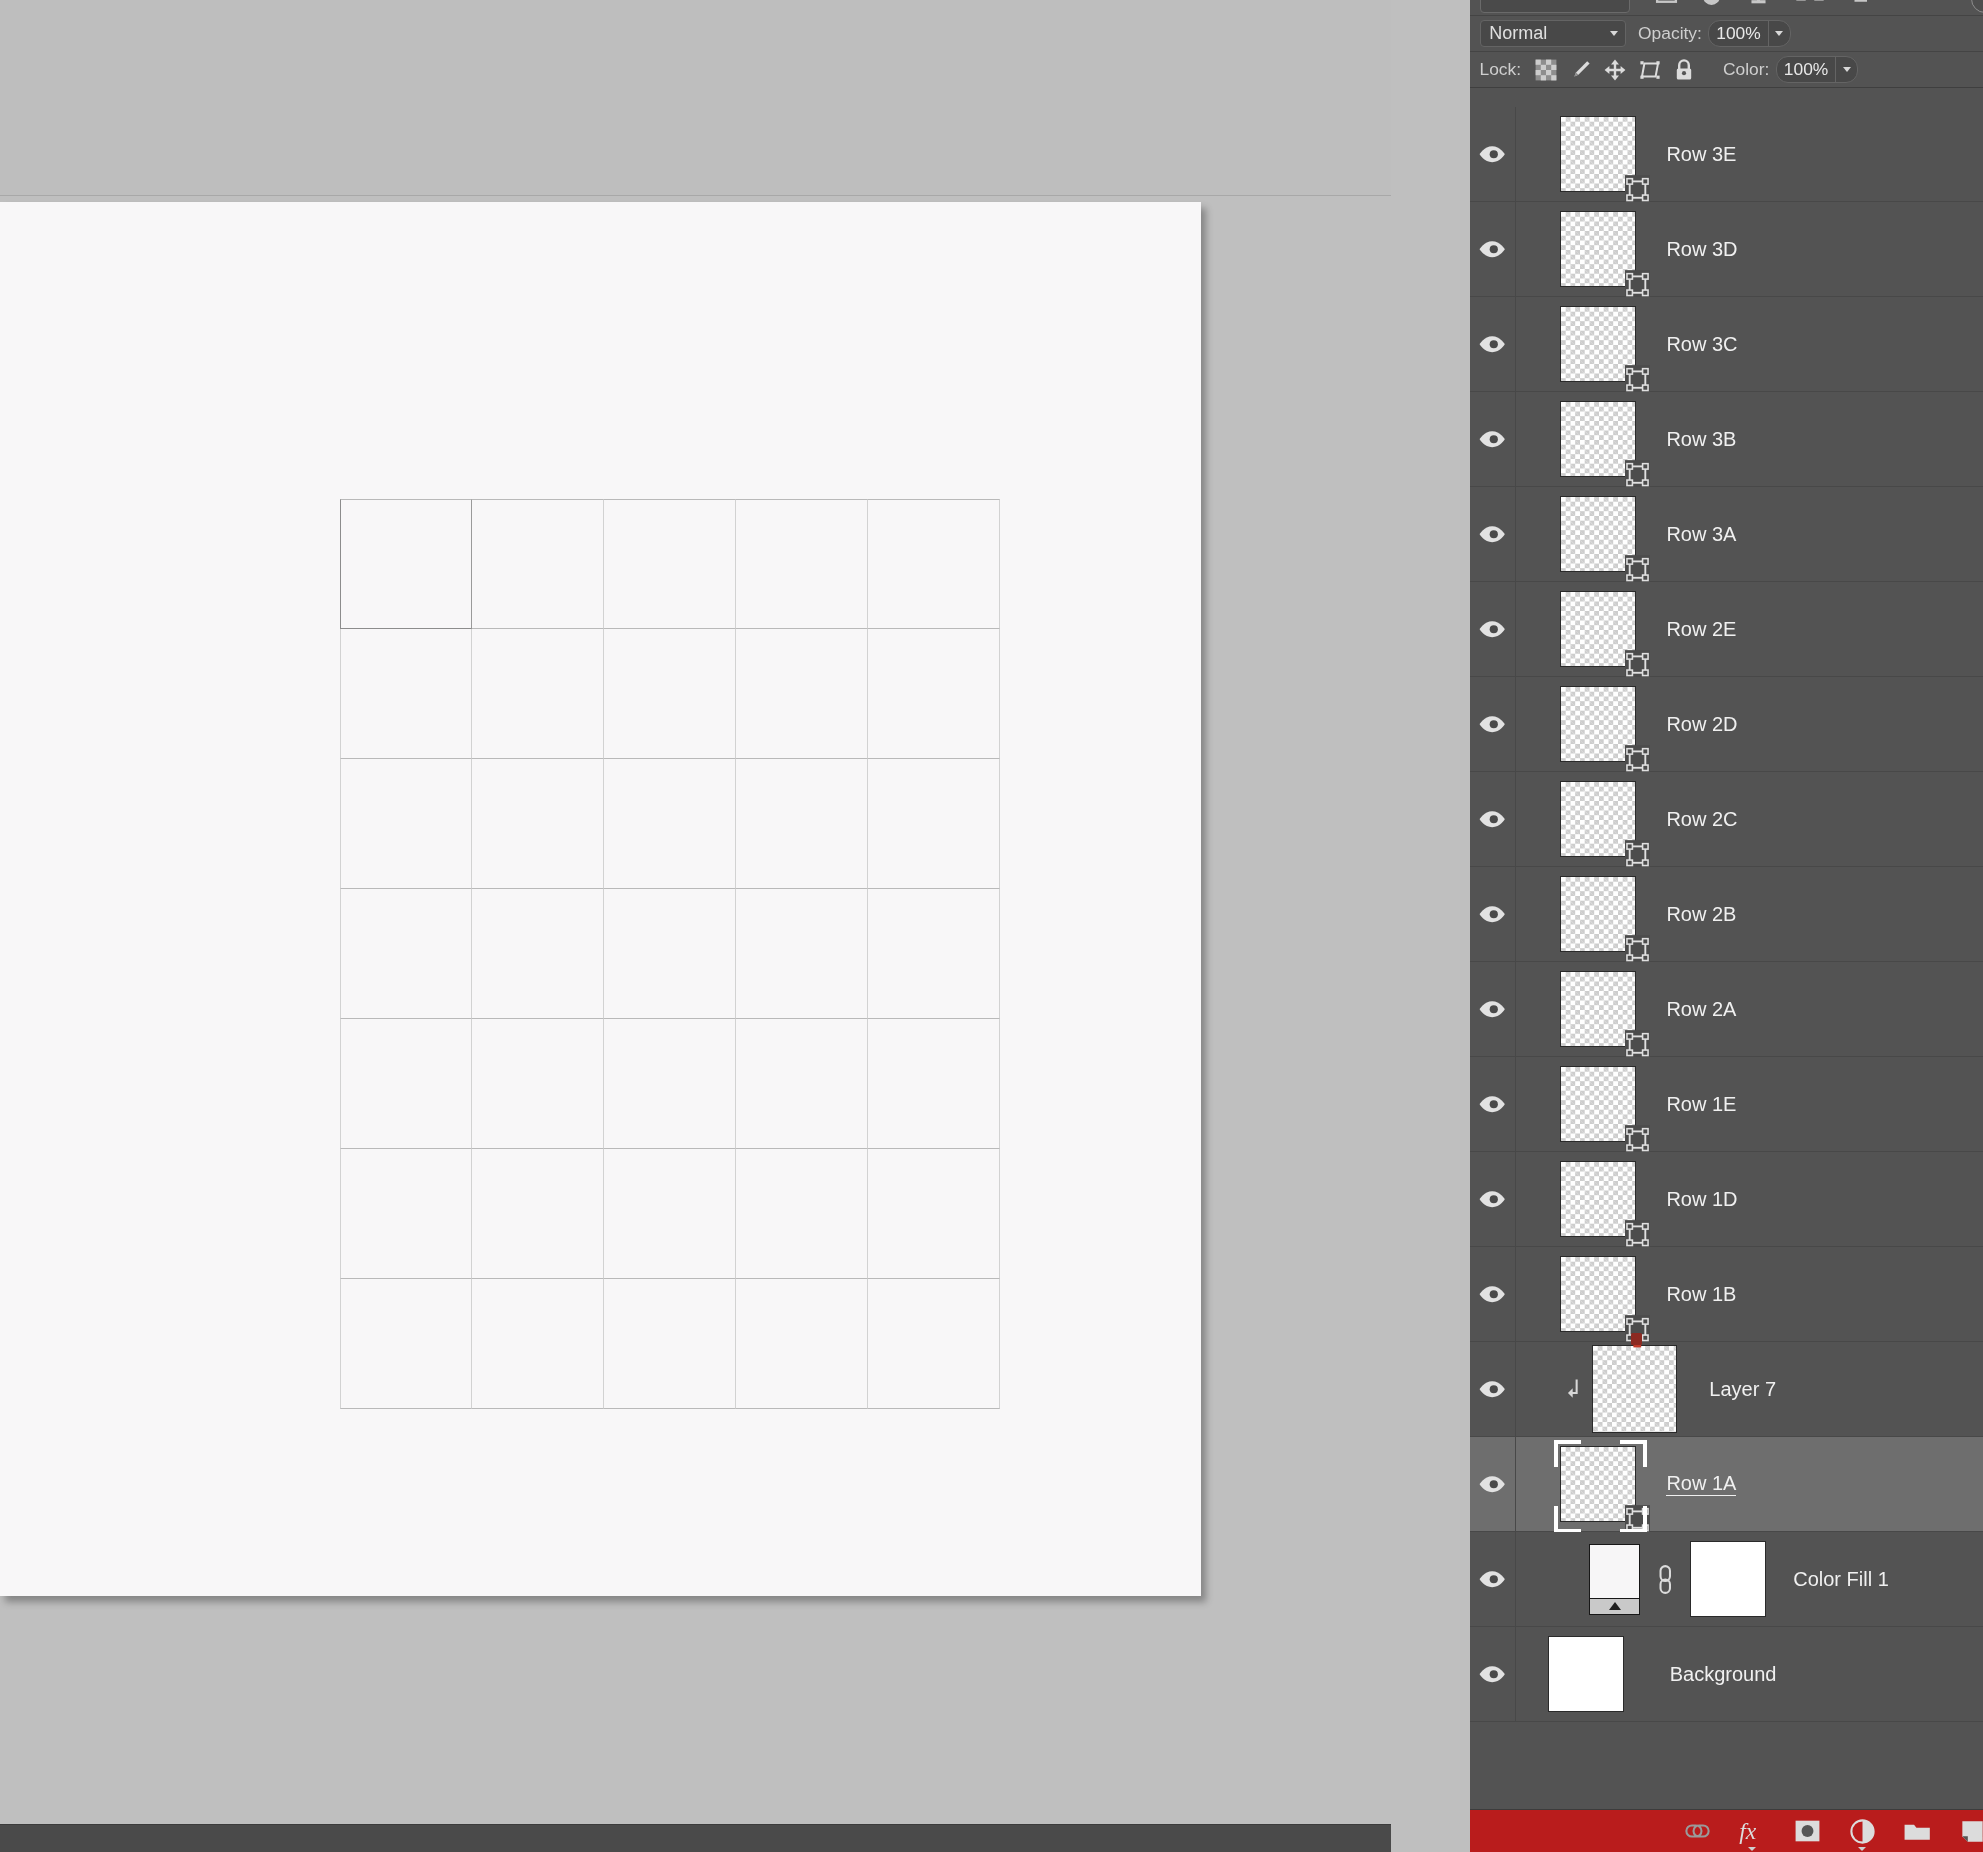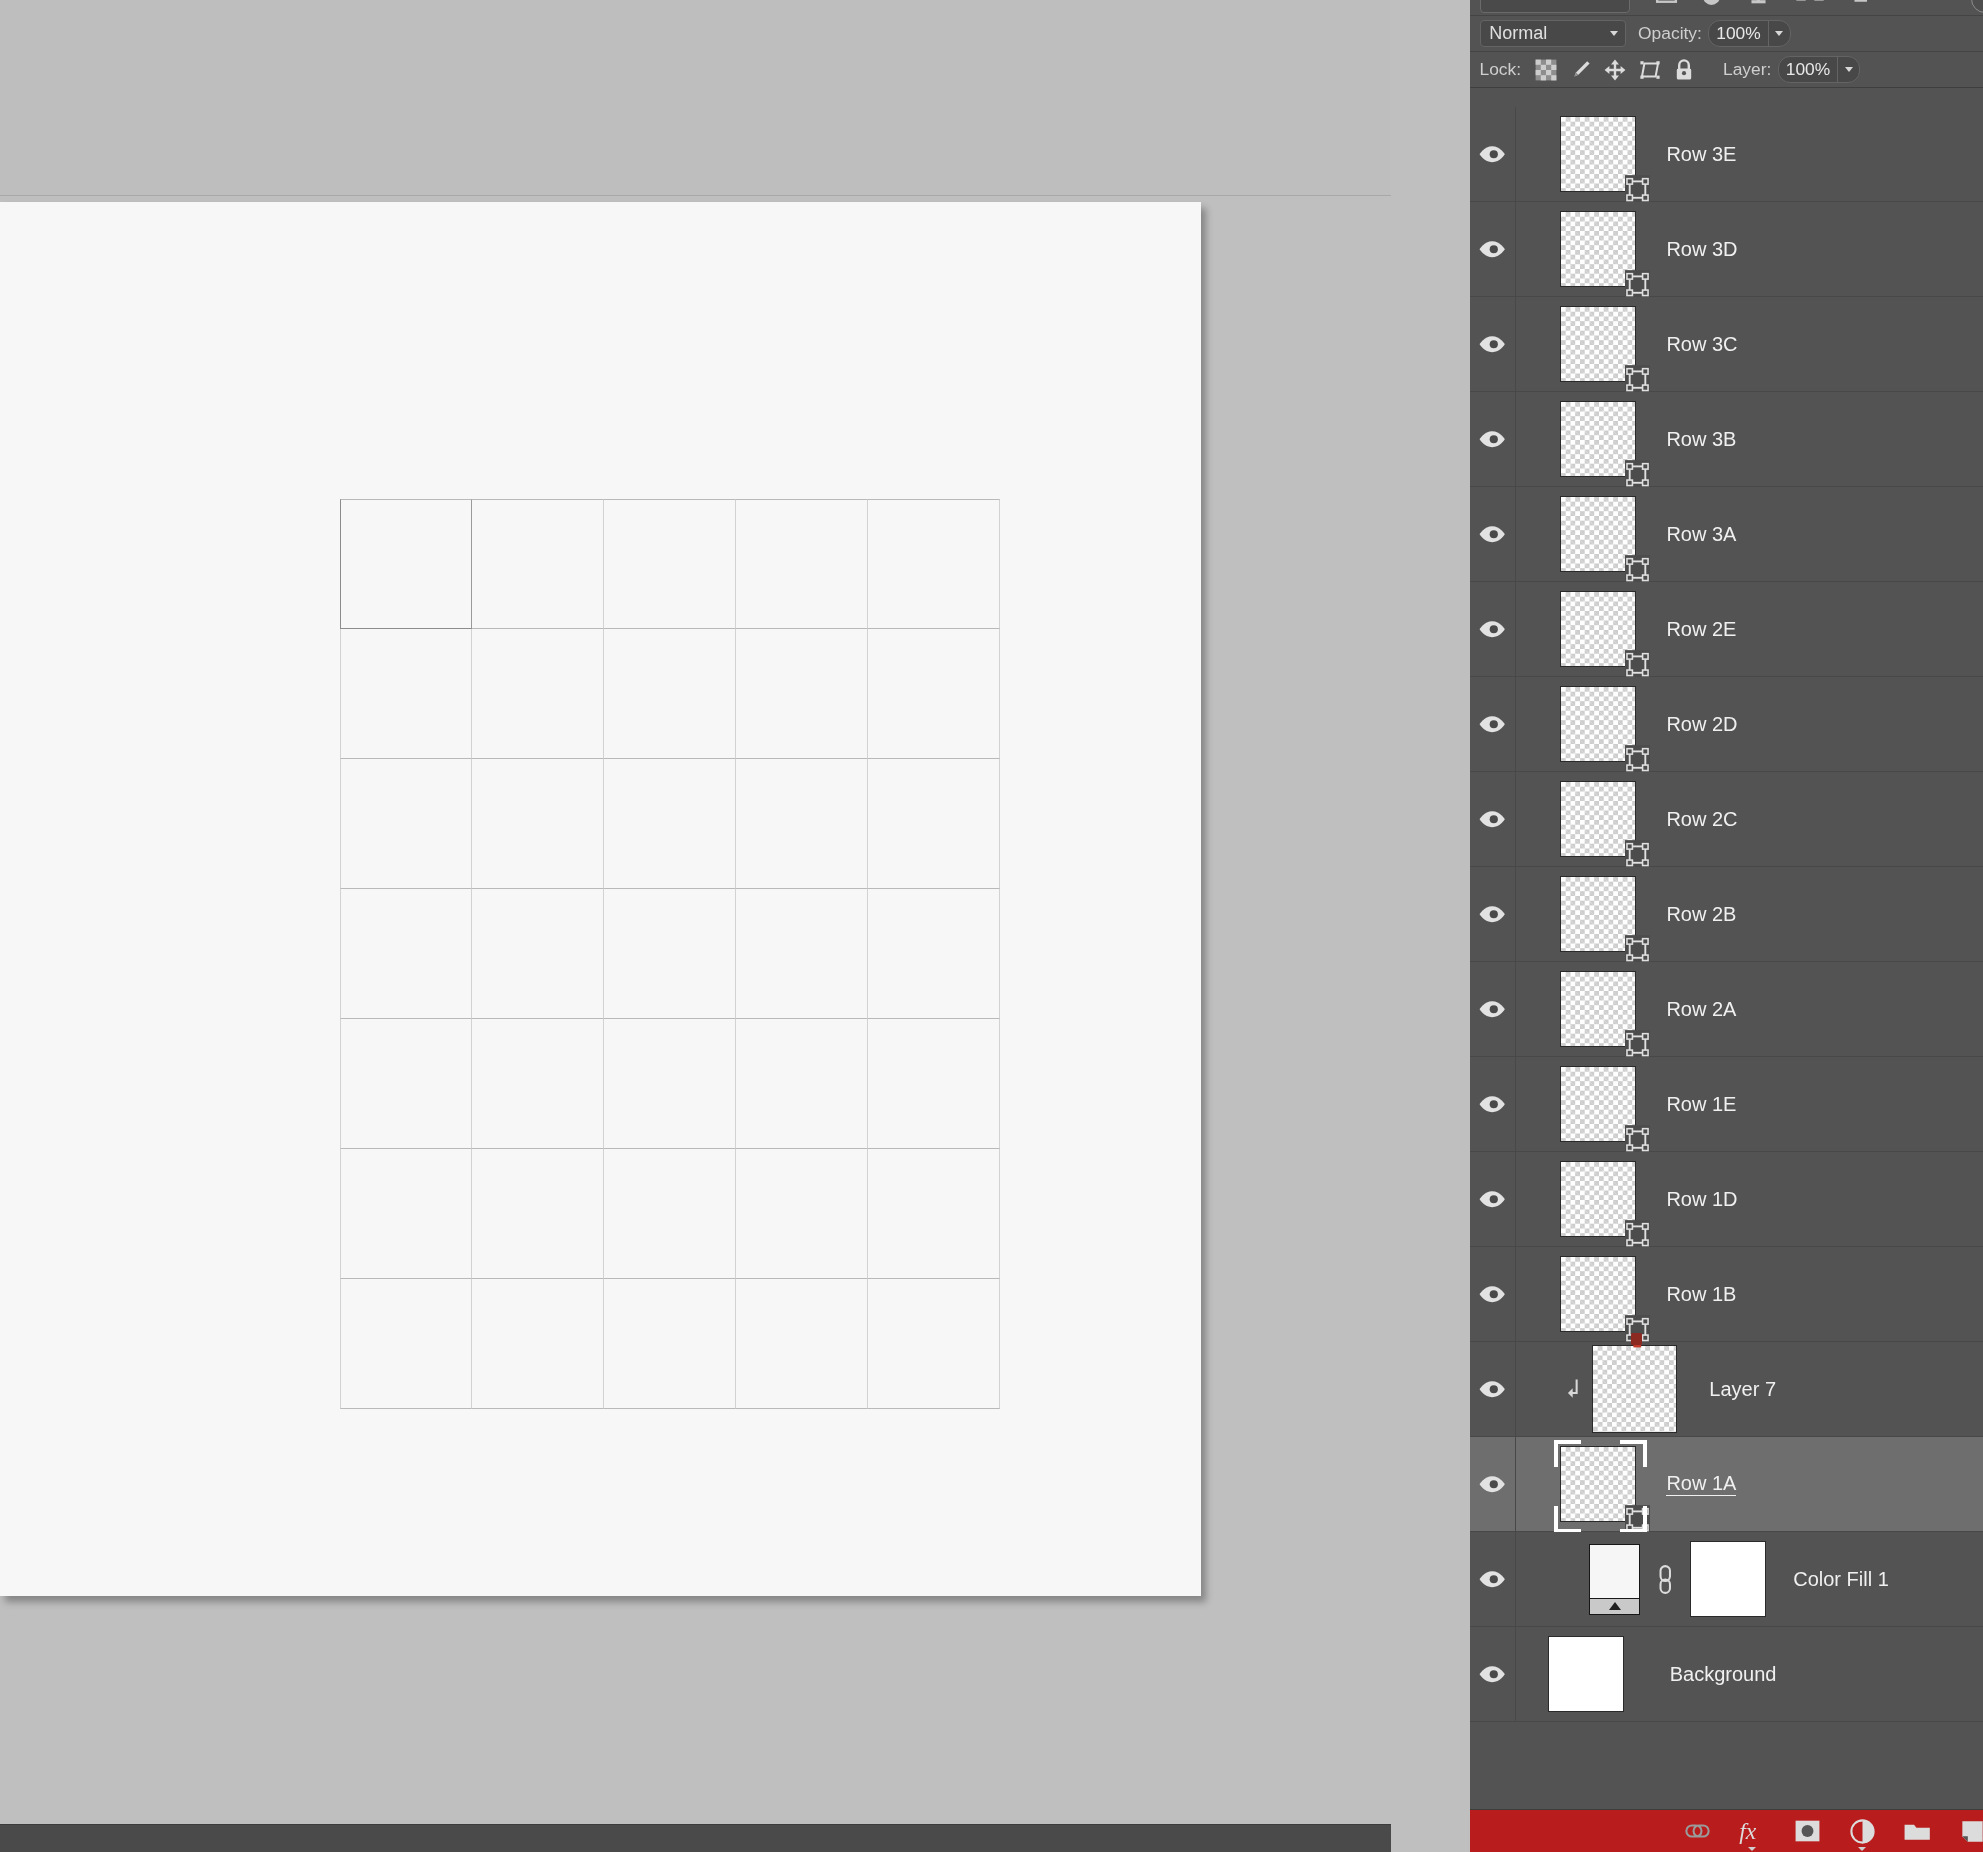--- a/index.html
+++ b/index.html
@@ -469,21 +469,21 @@
       </span>
 
       <span class="lock-icon">
         <svg width="24" height="24" viewBox="0 0 30 30">
           <path d="M9 14 L9 9 a6 6 0 0 1 12 0 L21 14" fill="none" stroke="#dcdcdc" stroke-width="3"></path>
           <rect x="6" y="13" width="18" height="14" rx="2" fill="#dcdcdc"></rect>
           <circle cx="15" cy="19" r="2.6" fill="#555"></circle>
         </svg>
       </span>
 
-      <span class="lbl" id="fill-label">Layer:</span>
+      <span class="lbl" id="fill-label">Color:</span>
       <div class="numbox">
         <span class="val">100%</span>
         <span class="chev">
           <span class="caret"></span>
         </span>
       </div>
     </div>
 
     <div id="layerlist">
         <div class="layer-row">

